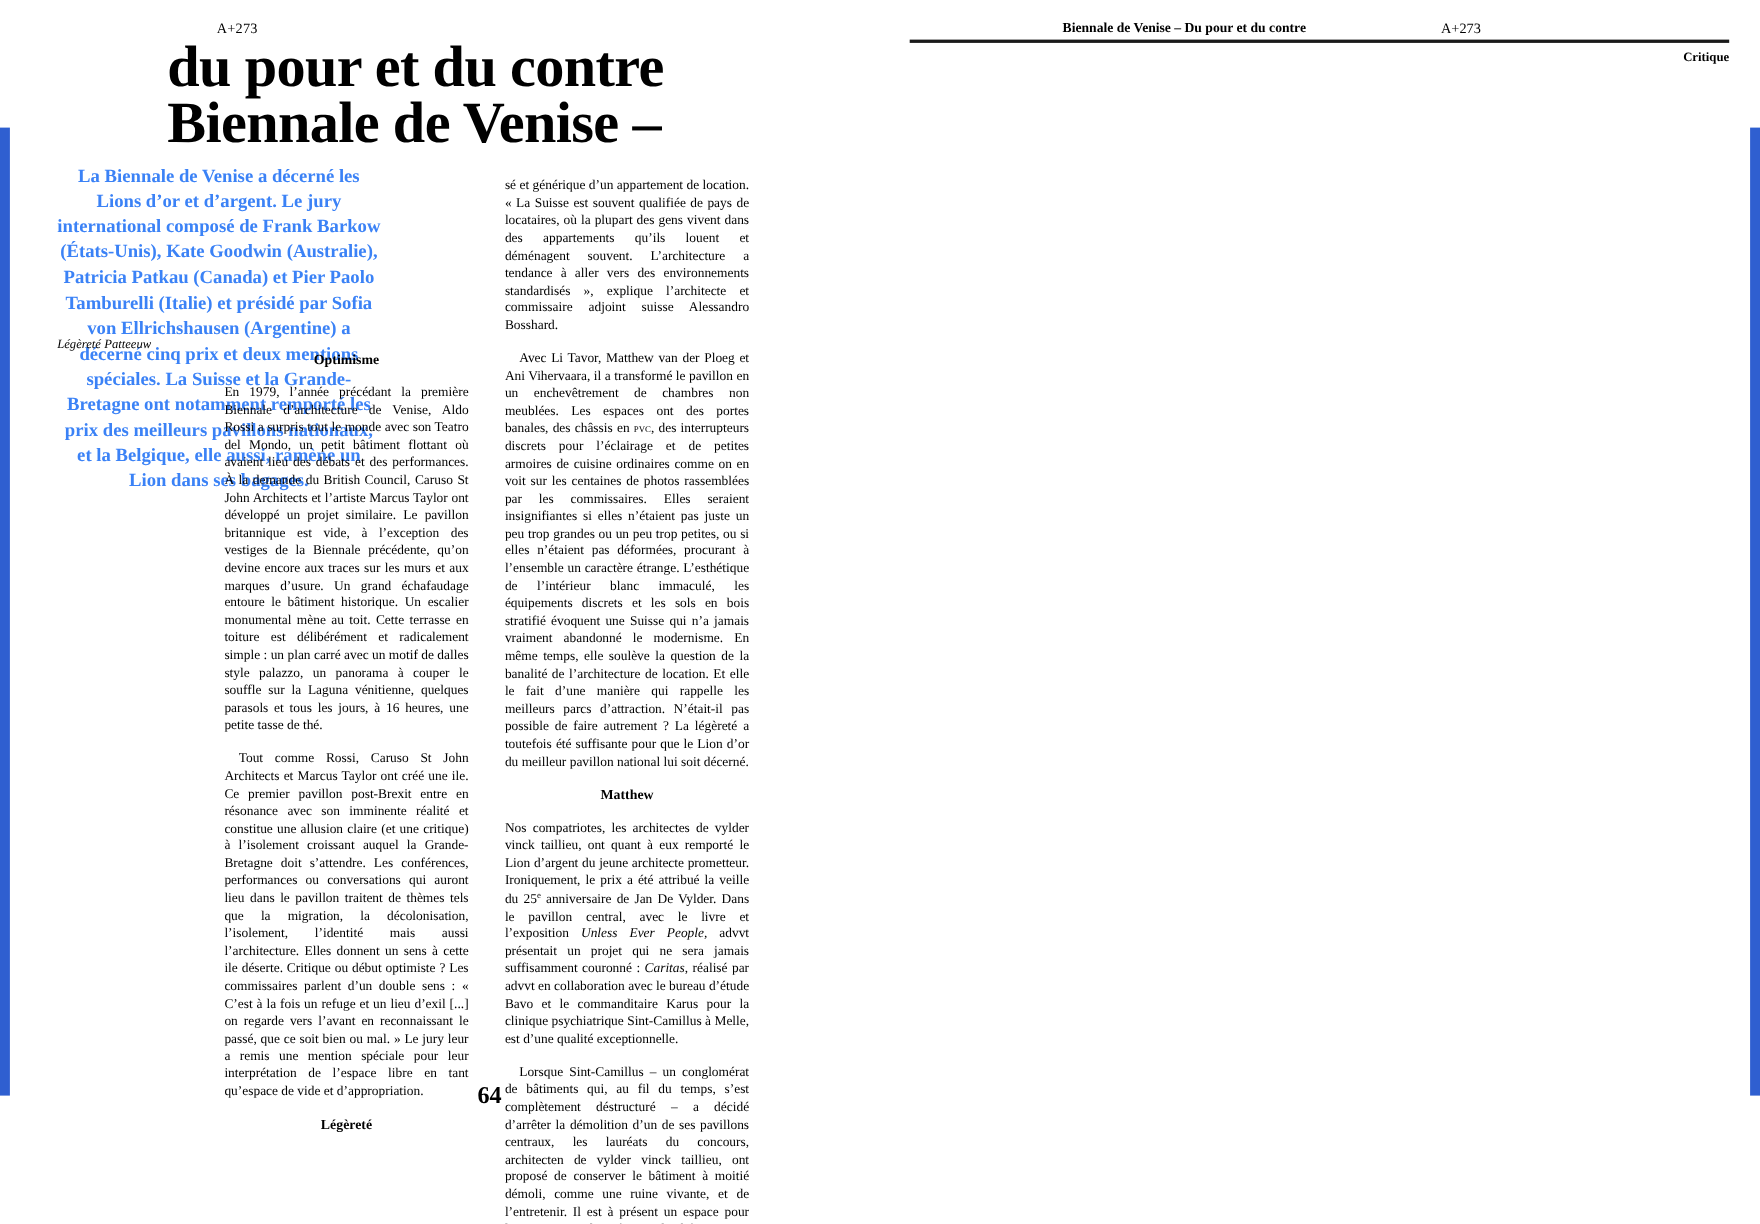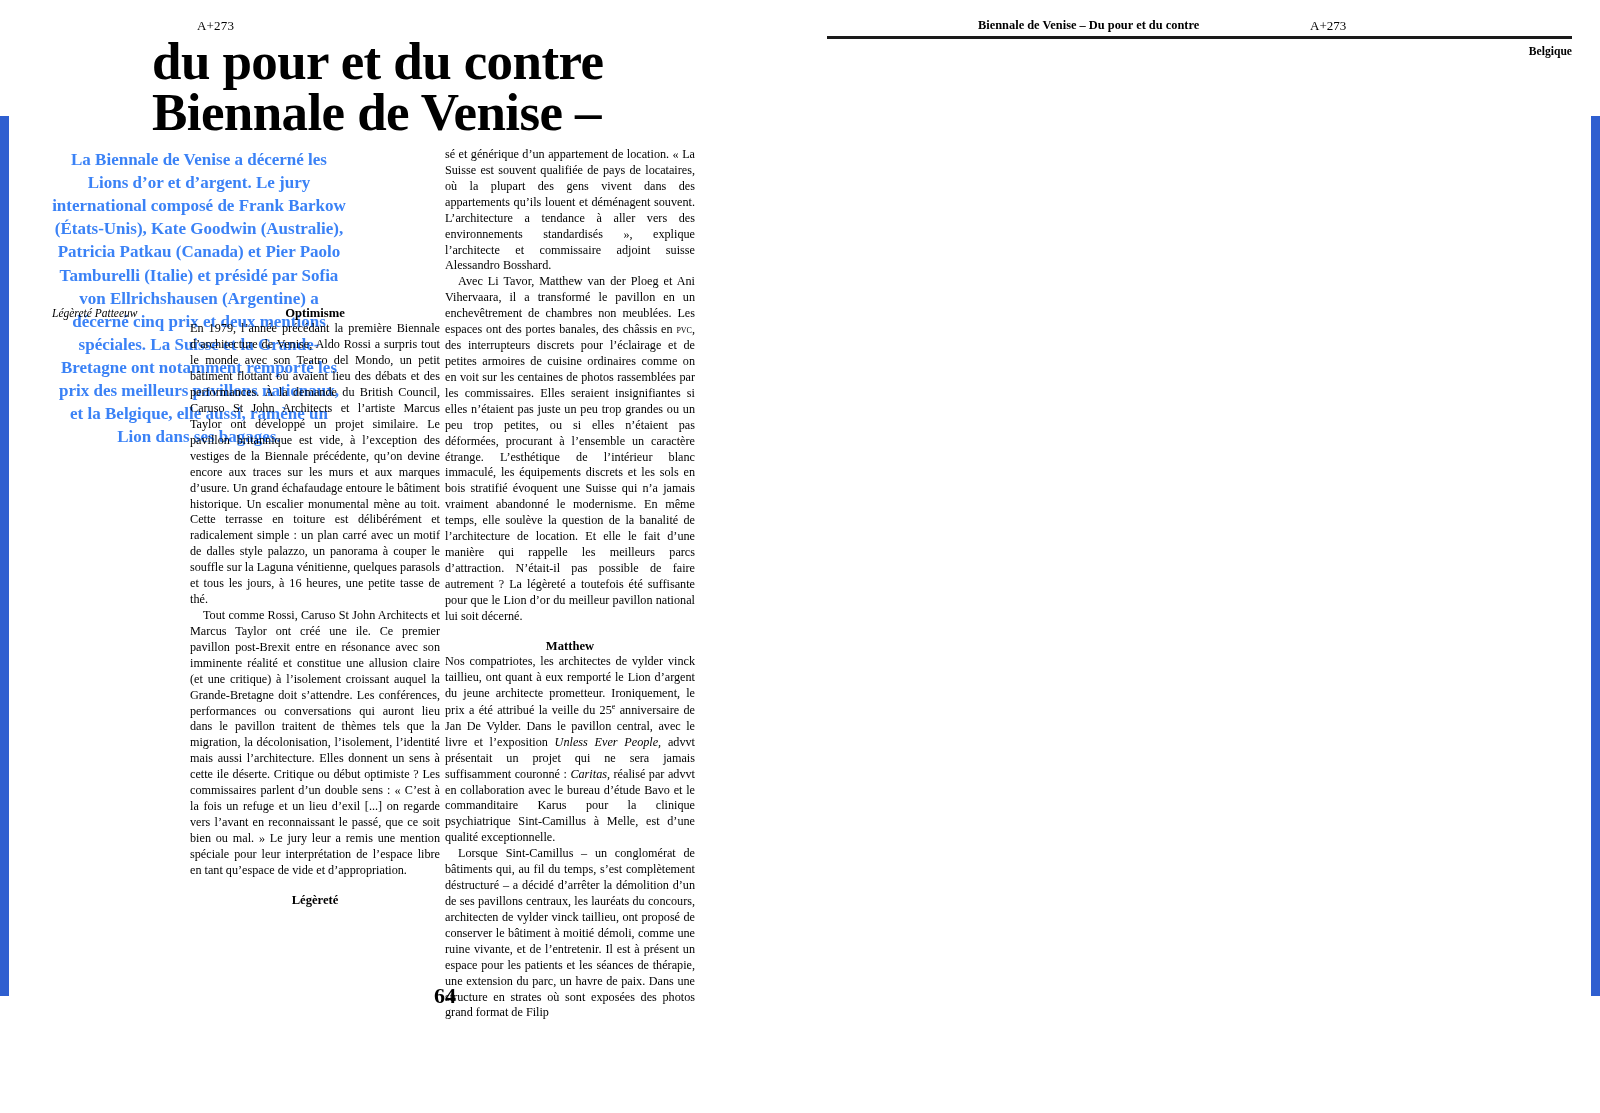--- a/index.html
+++ b/index.html
@@ -41,42 +41,42 @@
   }
   .byline{
     position:absolute;left:52px;top:307px;width:160px;
     font-size:11.5px;font-style:italic;color:#000;
   }
 
   .col{position:absolute;width:250px;font-size:12.2px;line-height:1.305;
        text-align:justify;color:#000;}
   .col1{left:190px;top:305px;}
   .col2{left:445px;top:147px;}
-  .col p{margin:0;text-indent:13px;}
+  .col p{margin:14px;text-indent:13px;}
   .col p.first{text-indent:0;}
   .subhead{
     margin:0 0 1px 0;text-align:center;font-weight:bold;font-size:12.6px;
     text-indent:0 !important;
   }
   .subhead.spaced{margin-top:13px;}
   .sc{font-variant:small-caps;font-size:11.6px;}
   .it{font-style:italic;}
   .sup{font-size:8px;vertical-align:super;}
 
   .pagenum{
     position:absolute;bottom:104px;width:100%;text-align:center;
     font-size:22px;font-weight:bold;color:#000;margin-left:45px;
   }
 
   
   .run-head{
     position:absolute;top:18px;left:0;width:100%;
     font-size:12.4px;font-weight:bold;color:#000;
   }
-  .run-head .t{position:absolute;left:178px;top:0;}
+  .run-head .t{position:absolute;left:166px;top:0;}
   .run-head .f{position:absolute;left:510px;top:0;font-weight:normal;font-size:13px;}
   .rule{
     position:absolute;left:27px;top:36px;width:745px;height:3px;background:#1a1a1a;
   }
   .freespace{
     position:absolute;right:28px;top:45px;
     font-size:11.6px;font-weight:bold;color:#000;
   }
 </style>
 </head>
@@ -117,17 +117,17 @@
   </div>
 
   <div class="page page-right">
     <div class="bleed bleed-r"></div>
 
     <div class="run-head">
       <span class="t">Biennale de Venise – Du pour et du contre</span>
       <span class="f">A+273</span>
     </div>
     <div class="rule"></div>
-    <div class="freespace">Belgique</div>
+    <div class="freespace">Critique</div>
 
   </div>
 
 </div>
 
 </body></html>

